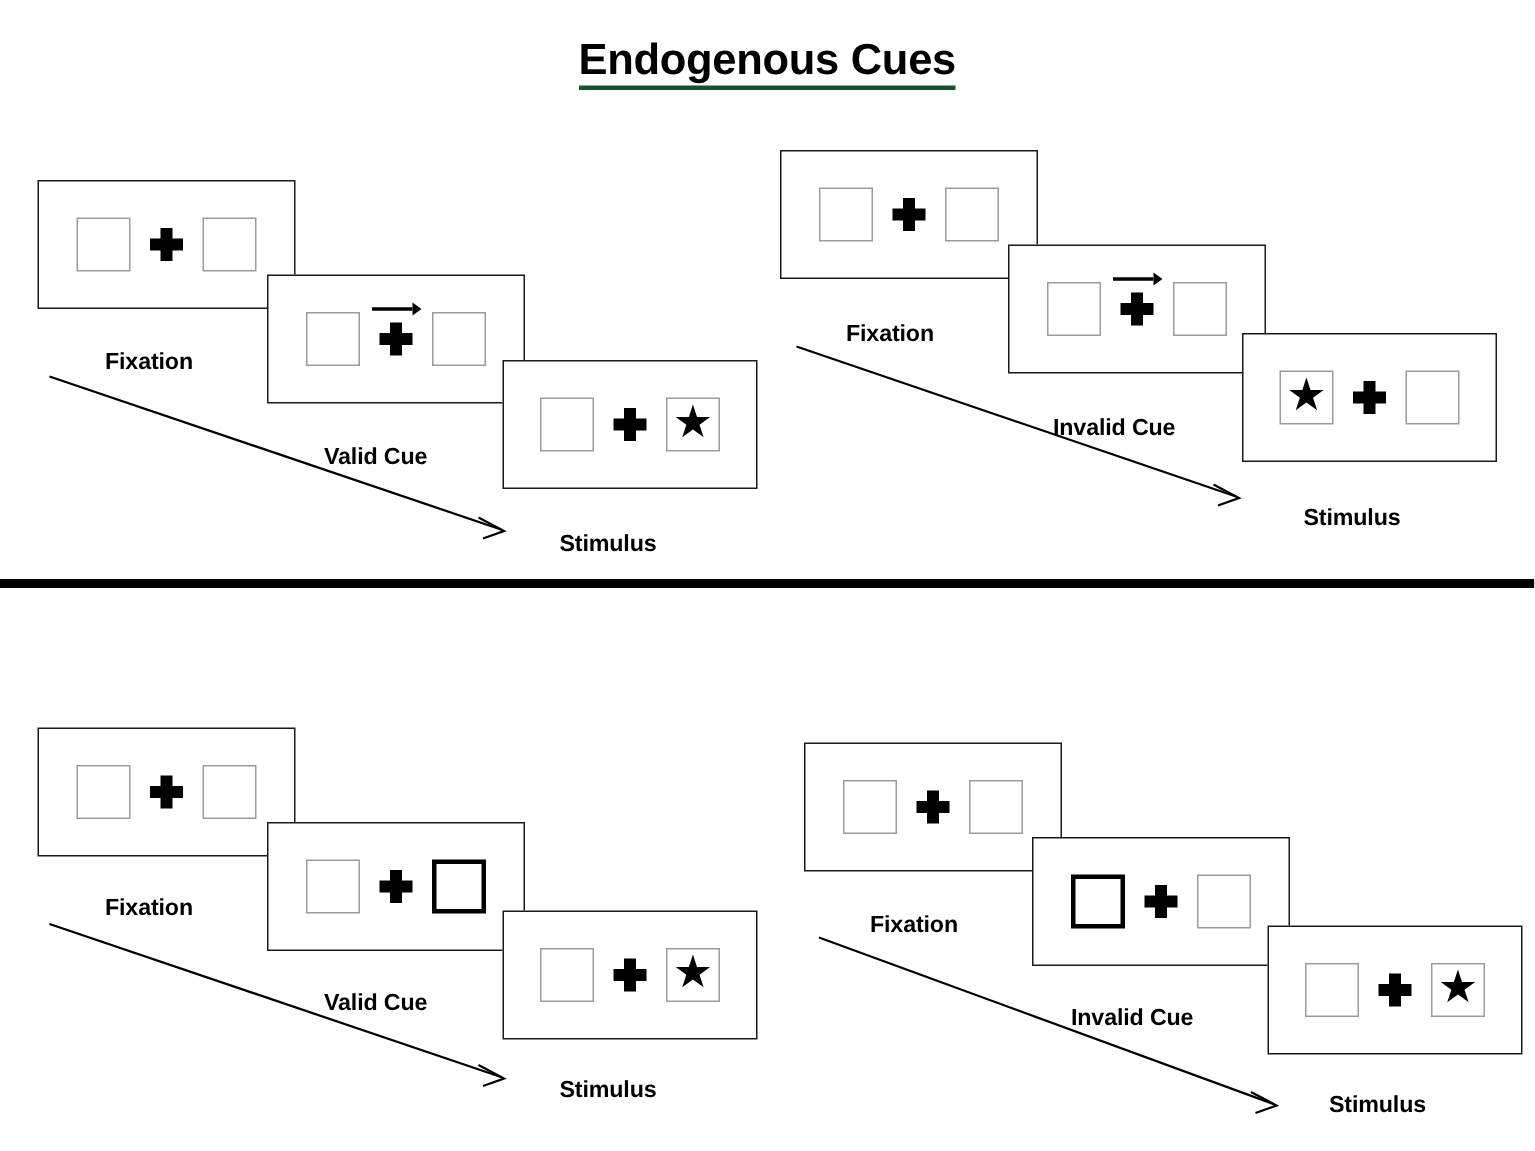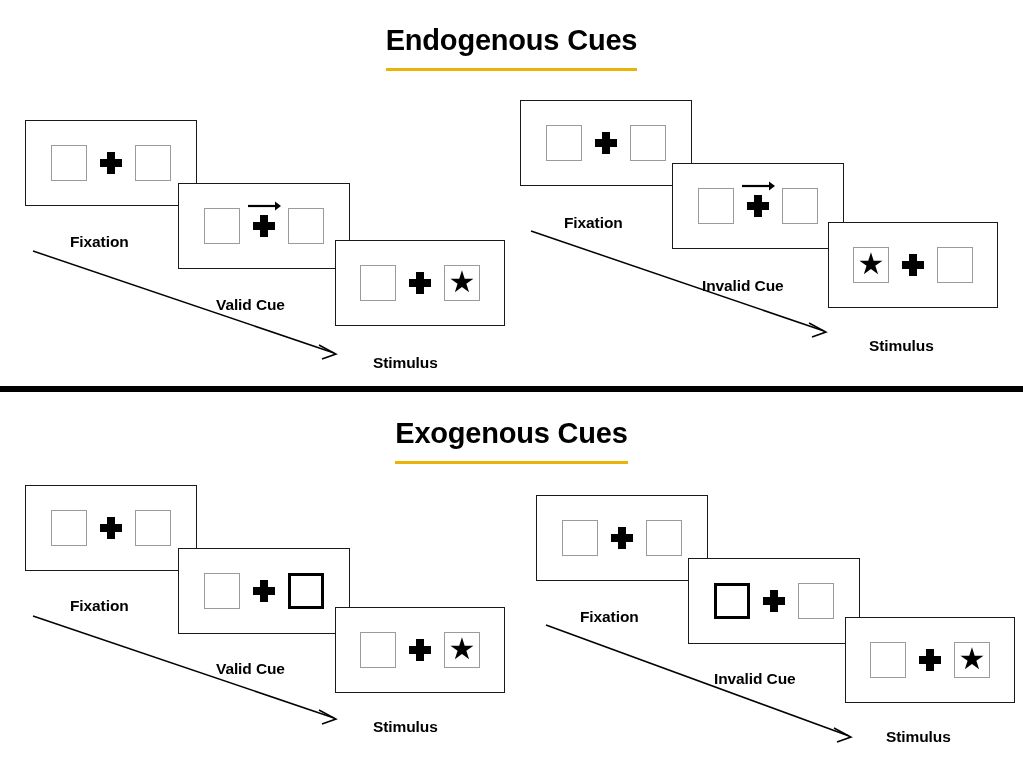--- a/index.html
+++ b/index.html
@@ -25,22 +25,22 @@
     width: 100%;
     left: 0;
     text-align: center;
     font-size: 29px;
     font-weight: bold;
     letter-spacing: -0.2px;
     color: #000000;
     white-space: nowrap;
   }
   .section-title span.t {
-    border-bottom: 3px solid #eab308;
-    padding-bottom: 12px;
+    border-bottom: 3px solid #14532d;
+    padding-bottom: 1px;
   }
 
   
   .divider {
     position: absolute;
     left: 0;
     width: 1023px;
     height: 6px;
     background: #000000;
   }
@@ -223,23 +223,20 @@
   </div>
   <div class="caption" style="left:869px; top:321px;">Stimulus</div>
 
   <svg class="flow-arrow" style="left:528px; top:226px; width:312px; height:118px;" viewBox="0 0 312 118">
     <line x1="3" y1="5" x2="296" y2="105" stroke="#000" stroke-width="1.5"></line>
     <polyline points="281,97 298,106 284,111" fill="none" stroke="#000" stroke-width="1.5"></polyline>
   </svg>
 
   <div class="divider" style="top:386px;"></div>
 
-  <div class="section-title" style="top:417px;">
-    <span class="t">Exogenous Cues</span>
-  </div>
 
   <div class="panel" style="left:25px; top:485px; width:172px; height:86px;">
     <div class="panel-inner">
       <div class="stim-box"></div>
       <div class="cross"></div>
       <div class="stim-box"></div>
     </div>
   </div>
   <div class="caption" style="left:70px; top:581px;">Fixation</div>
 

